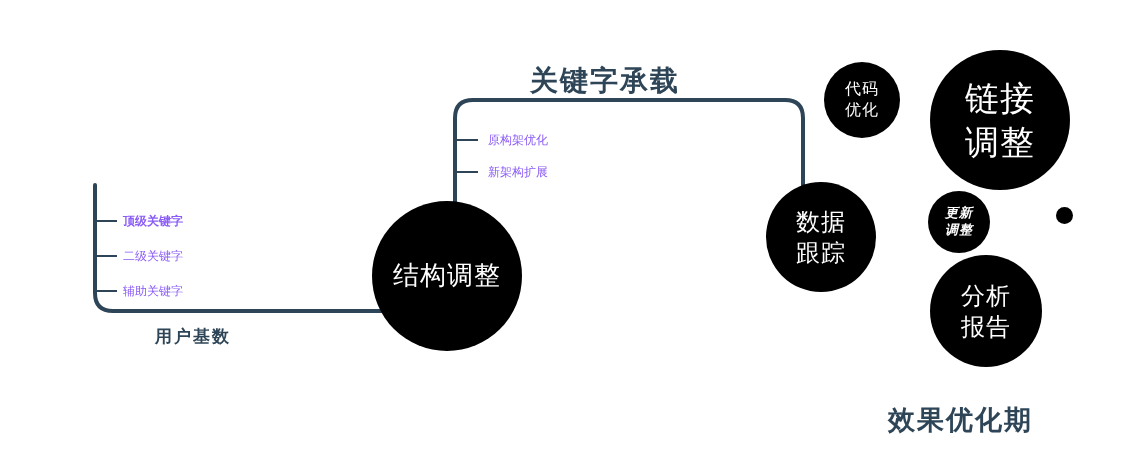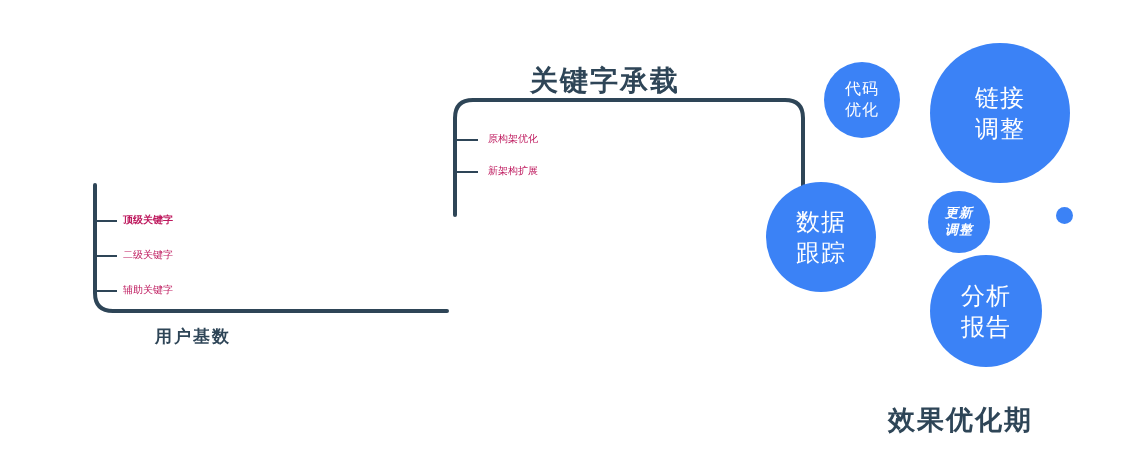--- a/index.html
+++ b/index.html
@@ -14,35 +14,35 @@
   .connector-layer {
     position: absolute;
     left: 0; top: 0;
     width: 1130px; height: 450px;
   }
   .connector { stroke: #2e4557; stroke-width: 4; fill: none; stroke-linecap: round; }
   .tick { stroke: #2e4557; stroke-width: 2; fill: none; }
   .node {
     position: absolute;
     border-radius: 50%;
-    background: #3b82f6;
+    background: #000000;
     color: #ffffff;
     display: flex;
     flex-direction: column;
     align-items: center;
     justify-content: center;
     text-align: right;
     line-height: 1.3;
     letter-spacing: 1px;
   }
   .node--traffic   { left: 21px;  top: 57px;  width: 150px; height: 150px; font-size: 26px; }
   .node--structure { left: 372px; top: 201px; width: 150px; height: 150px; font-size: 26px; }
   .node--tracking  { left: 766px; top: 182px; width: 110px; height: 110px; font-size: 24px; }
   .node--code      { left: 824px; top: 62px;  width: 76px;  height: 76px;  font-size: 16px; }
-  .node--link      { left: 930px; top: 43px;  width: 140px; height: 140px; font-size: 24px; }
+  .node--link      { left: 930px; top: 50px;  width: 140px; height: 140px; font-size: 34px; }
   .node--update    { left: 928px; top: 191px; width: 62px;  height: 62px;  font-size: 13px; font-weight: bold; font-style: italic; }
   .node--report    { left: 930px; top: 255px; width: 112px; height: 112px; font-size: 24px; }
   .node--dot       { left: 1056px; top: 207px; width: 17px; height: 17px; }
   .edge-label {
     position: absolute;
     color: #2e4557;
     font-weight: 600;
     letter-spacing: 2px;
     white-space: nowrap;
   }
@@ -52,22 +52,22 @@
     position: absolute;
     left: 888px; top: 402px;
     color: #2e4557;
     font-size: 27px;
     font-weight: 700;
     letter-spacing: 2px;
     white-space: nowrap;
   }
   .tick-label {
     position: absolute;
-    color: #be185d;
-    font-size: 10px;
+    color: #8b5cf6;
+    font-size: 12px;
     font-weight: 500;
     white-space: nowrap;
   }
   .tick-label--t1 { left: 123px; top: 213px; font-weight: bold; }
   .tick-label--t2 { left: 123px; top: 248px; }
   .tick-label--t3 { left: 123px; top: 283px; }
   .tick-label--s1 { left: 488px; top: 132px; }
   .tick-label--s2 { left: 488px; top: 164px; }
 </style>
 </head>
@@ -89,20 +89,23 @@
   <div class="edge-label edge-label--user">用户基数</div>
 
   <div class="tick-label tick-label--t1">顶级关键字</div>
   <div class="tick-label tick-label--t2">二级关键字</div>
   <div class="tick-label tick-label--t3">辅助关键字</div>
 
   <div class="tick-label tick-label--s1">原构架优化</div>
   <div class="tick-label tick-label--s2">新架构扩展</div>
 
 
+  <div class="node node--structure">
+    <span>结构调整</span>
+  </div>
 
   <div class="node node--tracking">
     <span>数据</span>
     <span>跟踪</span>
   </div>
 
   <div class="node node--code">
     <span>代码</span>
     <span>优化</span>
   </div>

